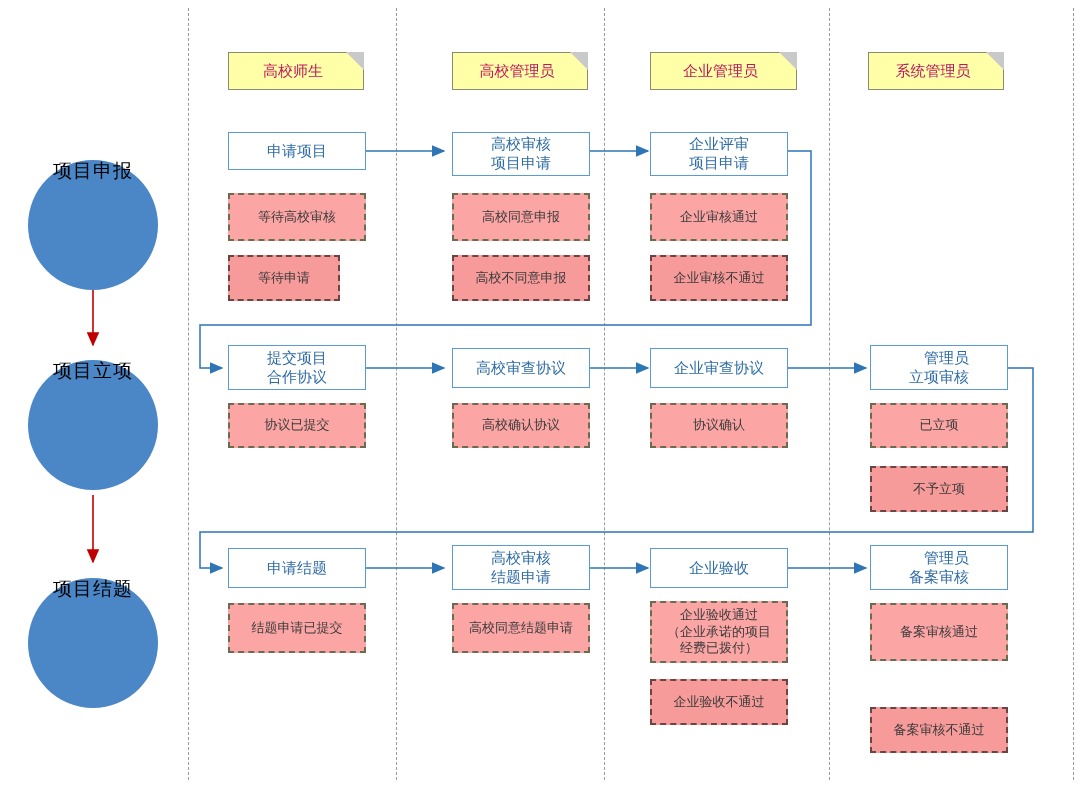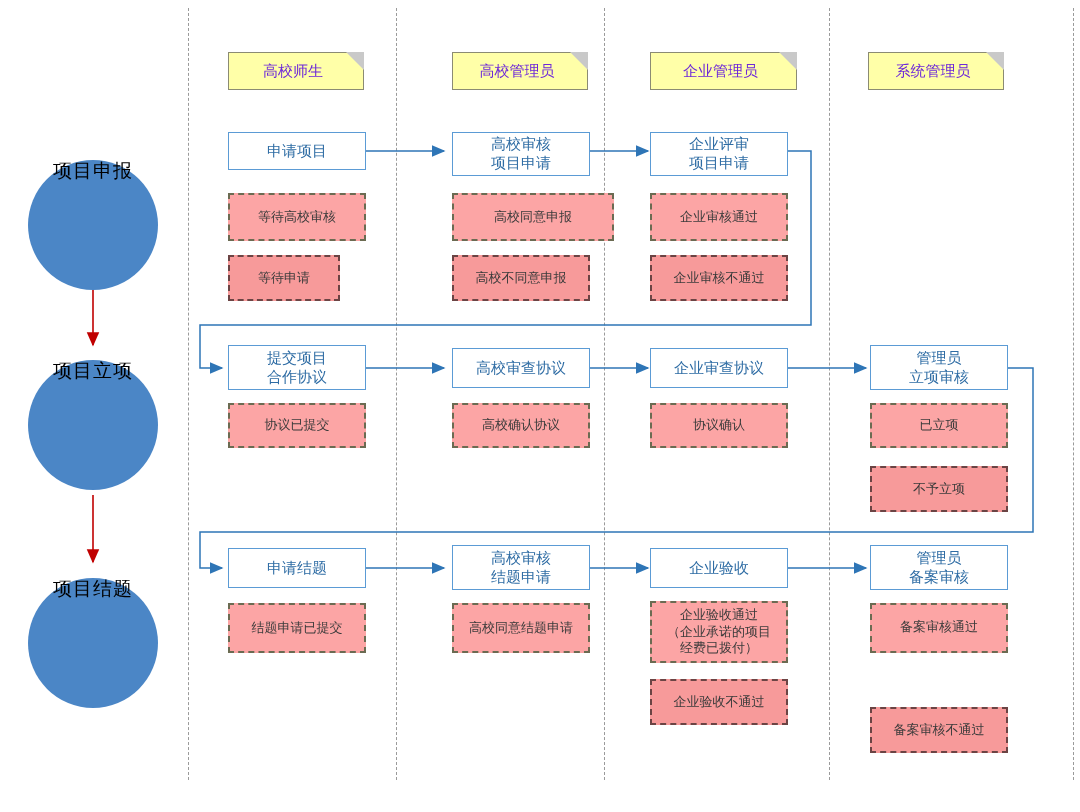--- a/index.html
+++ b/index.html
@@ -46,21 +46,21 @@
     text-align: center;
     line-height: 1.2;
   }
   
   .role-note {
     position: absolute;
     display: flex;
     align-items: center;
     justify-content: center;
     font-size: 15px;
-    color: #6d28d9;
+    color: #be185d;
     background: #ffffa8;
     border: 1.4px solid #8b8b73;
     box-sizing: border-box;
   }
   .role-note .fold {
     position: absolute;
     right: -1px;
     top: -1px;
     width: 0;
     height: 0;
@@ -74,21 +74,21 @@
   }
   
   .proc-box {
     position: absolute;
     background: #ffffff;
     border: 1.4px solid #5b9bd5;
     color: #2e6ca4;
     display: flex;
     align-items: center;
     justify-content: center;
-    text-align: center;
+    text-align: right;
     font-size: 15px;
     line-height: 1.25;
     box-sizing: border-box;
     white-space: pre-line;
   }
   
   .status-box {
     position: absolute;
     display: flex;
     align-items: center;
@@ -185,21 +185,21 @@
     <span class="fold"></span>
     <span class="label">系统管理员</span>
   </div>
 
   <div class="proc-box" style="left:228px; top:132px; width:138px; height:38px;">申请项目</div>
   <div class="status-box status-ok" style="left:228px; top:193px; width:138px; height:48px;">等待高校审核</div>
   <div class="status-box status-bad" style="left:228px; top:255px; width:112px; height:46px;">等待申请</div>
 
   <div class="proc-box" style="left:452px; top:132px; width:138px; height:44px;">高校审核
 项目申请</div>
-  <div class="status-box status-ok" style="left:452px; top:193px; width:162px; height:48px;text-align:right;">高校同意申报</div>
+  <div class="status-box status-ok" style="left:452px; top:193px; width:138px; height:48px;text-align:right;">高校同意申报</div>
   <div class="status-box status-bad" style="left:452px; top:255px; width:138px; height:46px;">高校不同意申报</div>
 
   <div class="proc-box" style="left:650px; top:132px; width:138px; height:44px;">企业评审
 项目申请</div>
   <div class="status-box status-ok" style="left:650px; top:193px; width:138px; height:48px;">企业审核通过</div>
   <div class="status-box status-bad" style="left:650px; top:255px; width:138px; height:46px;">企业审核不通过</div>
 
   <div class="proc-box" style="left:228px; top:345px; width:138px; height:45px;">提交项目
 合作协议</div>
   <div class="status-box status-ok" style="left:228px; top:403px; width:138px; height:45px;">协议已提交</div>
@@ -223,16 +223,16 @@
   <div class="status-box status-ok" style="left:452px; top:603px; width:138px; height:50px;">高校同意结题申请</div>
 
   <div class="proc-box" style="left:650px; top:548px; width:138px; height:40px;">企业验收</div>
   <div class="status-box status-ok" style="left:650px; top:601px; width:138px; height:62px;">企业验收通过
 （企业承诺的项目
 经费已拨付）</div>
   <div class="status-box status-bad" style="left:650px; top:679px; width:138px; height:46px;">企业验收不通过</div>
 
   <div class="proc-box" style="left:870px; top:545px; width:138px; height:45px;">管理员
 备案审核</div>
-  <div class="status-box status-ok" style="left:870px; top:603px; width:138px; height:50px;font-family:Liberation Mono, monospace;">备案审核通过</div>
+  <div class="status-box status-ok" style="left:870px; top:603px; width:138px; height:58px;">备案审核通过</div>
   <div class="status-box status-bad" style="left:870px; top:679px; width:138px; height:46px;margin-top:28px;">备案审核不通过</div>
 
 </div>
 
 </body></html>

